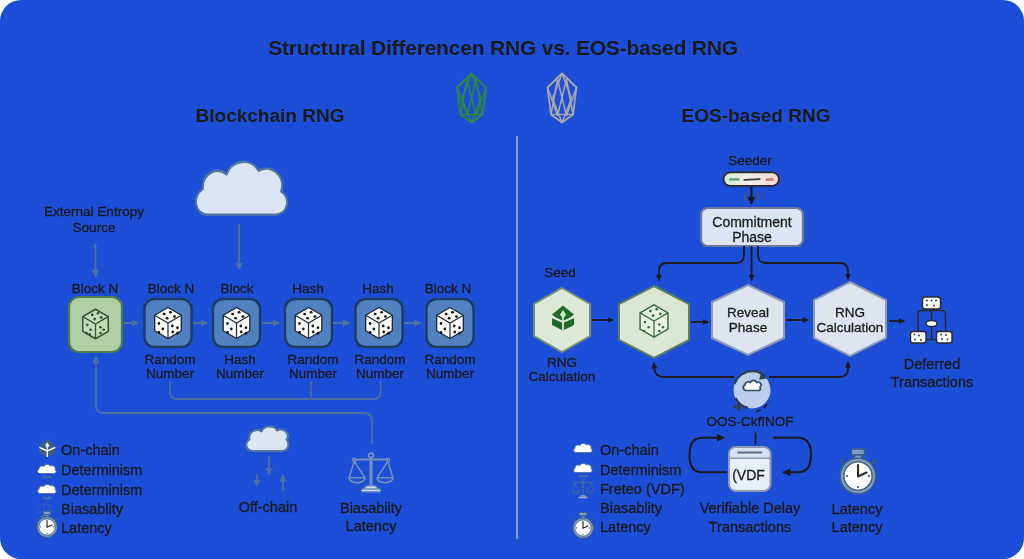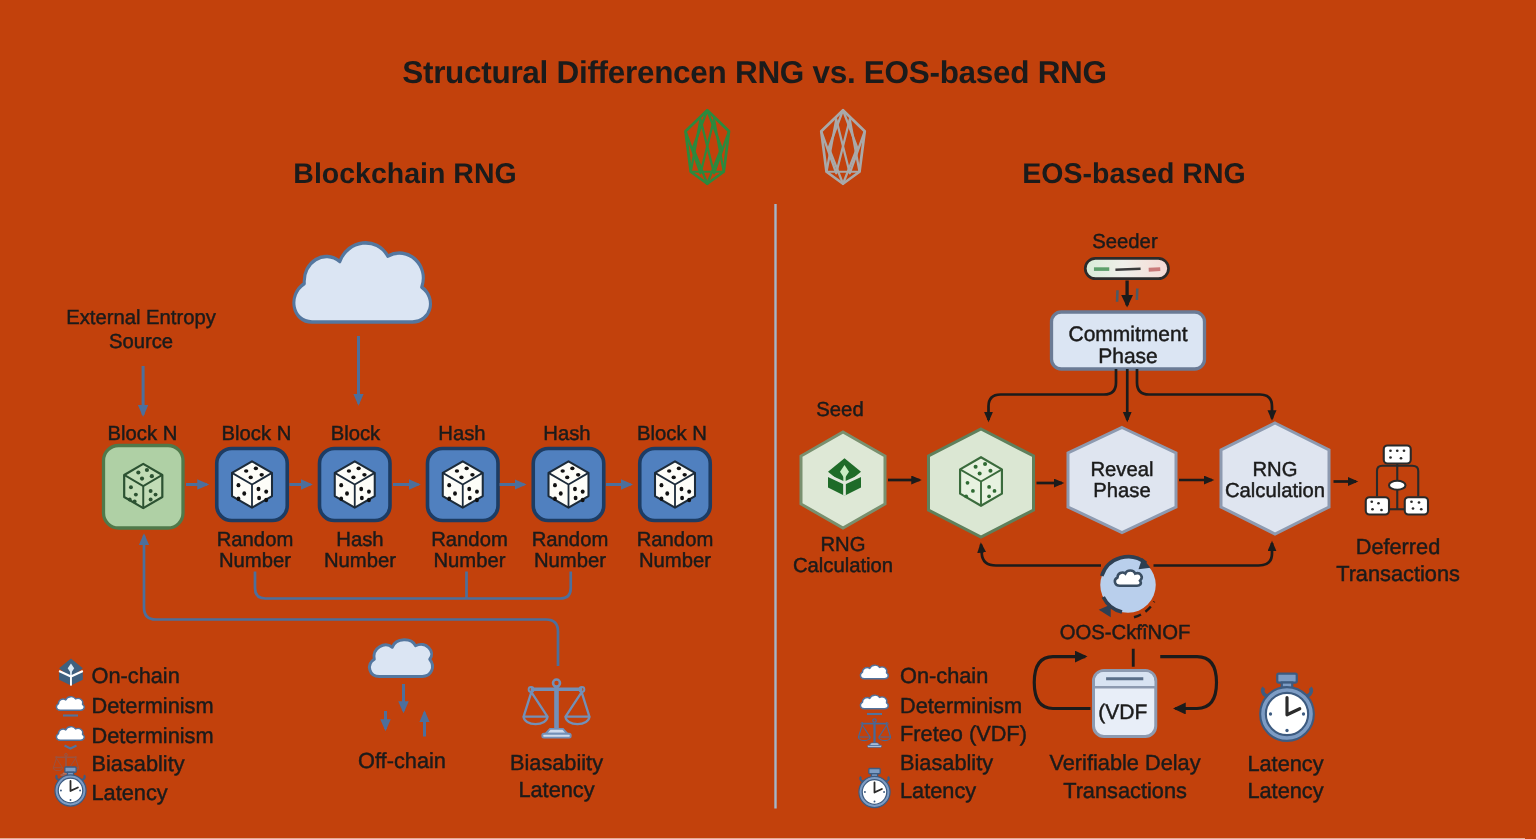--- a/index.html
+++ b/index.html
@@ -1,17 +1,17 @@
 <!DOCTYPE html>
 <html><head>
 <meta charset="utf-8">
 <style>
 html,body{margin:0;padding:0;background:#fff;}
-#page{position:relative;width:1024px;height:559px;background:#c2410c;overflow:hidden;
-font-family:"Liberation Sans",sans-serif;}
+#page{position:relative;width:1024px;height:559px;background:#1d4ed8;overflow:hidden;
+font-family:"Liberation Sans",sans-serif;border-radius:21px;}
 svg{position:absolute;left:0;top:0;}
 text{font-family:"Liberation Sans",sans-serif;fill:#1b1b1b;}
 </style>
 </head>
 <body>
 <div id="page">
 <svg width="1024" height="559" viewBox="0 0 1024 559">
 <defs>
 <marker id="ab" markerWidth="8" markerHeight="8" refX="5.5" refY="3" orient="auto" markerUnits="userSpaceOnUse">
   <path d="M0,0 L7,3 L0,6 Z" fill="#1b1b1b"></path>

